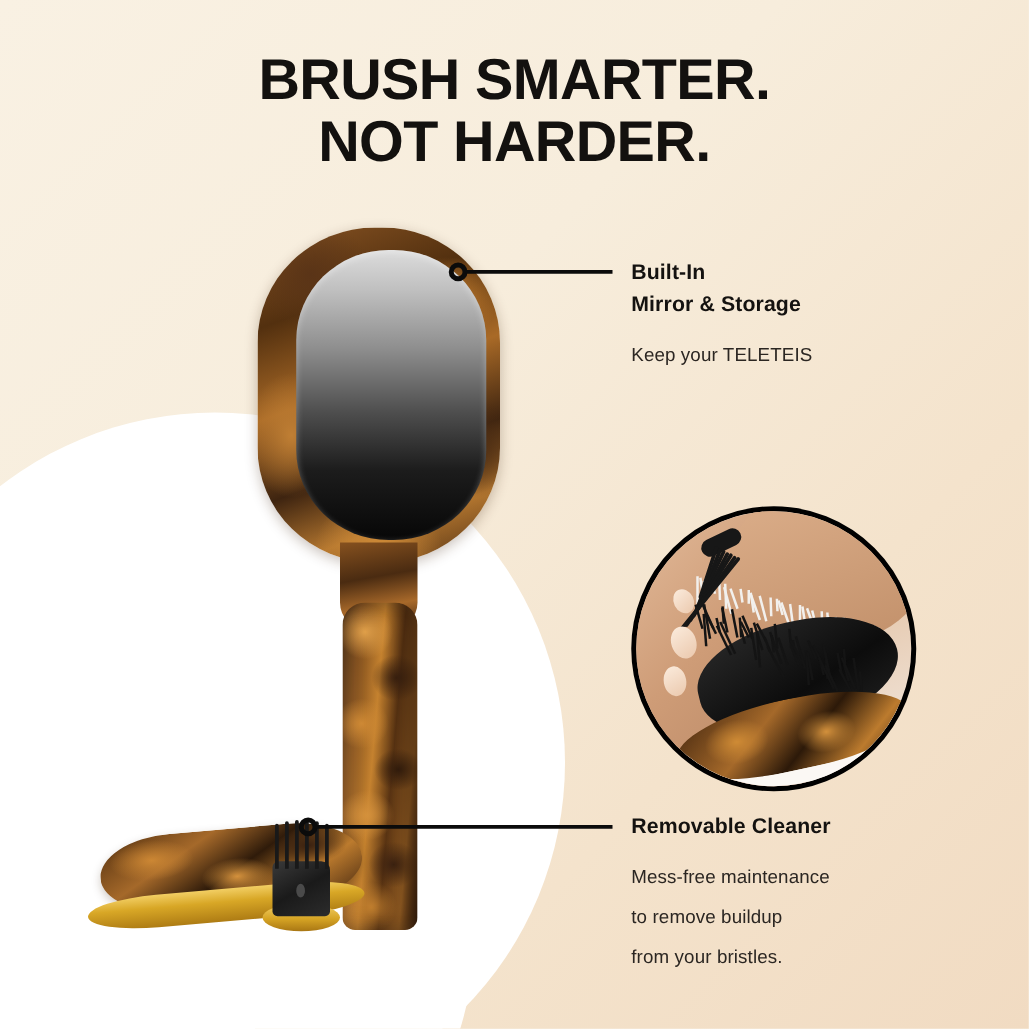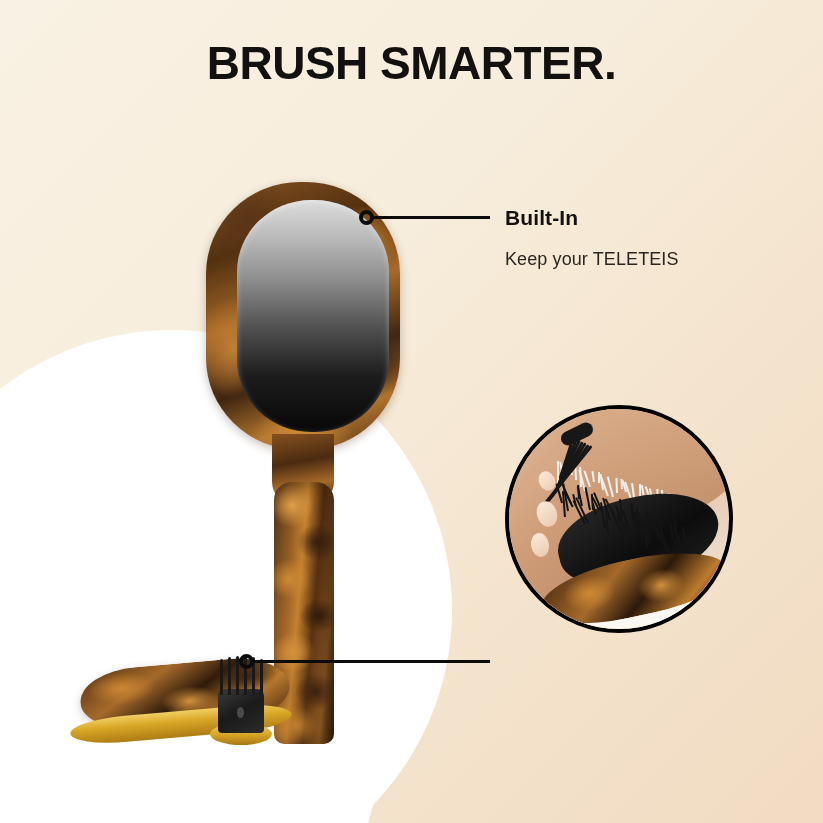--- a/index.html
+++ b/index.html
@@ -153,38 +153,39 @@
   
   .cline{position:absolute;height:3px;background:#0B0B0B;}
   .cdot{
     position:absolute;width:15px;height:15px;border-radius:50%;
     border:4px solid #0B0B0B;background:transparent;box-sizing:border-box;
   }
 
   
   .block{position:absolute;width:262px;}
   .b-head{
-    color:#141210;font-weight:bold;font-size:21px;line-height:26px;letter-spacing:.1px;
+    color:#141210;font-weight:bold;font-size:17px;line-height:26px;letter-spacing:.1px;
   }
   .b-body{
-    color:#2B2622;font-size:18px;line-height:32px;margin-top:12px;letter-spacing:.1px;
+    color:#2B2622;font-size:15px;line-height:32px;margin-top:12px;letter-spacing:.1px;
   }
   .b-body span{display:block;}
   .b-head span{display:block;}
 </style>
 </head>
 <body>
 
 <div id="stage">
 
   <div class="blob"></div>
   <div class="blob2"></div>
 
   <div class="headline">
     <span class="l1">BRUSH SMARTER.</span>
+    <span class="l2">NOT HARDER.</span>
   </div>
 
   <div class="brush">
     <div class="frame">
       <div class="glass"></div>
     </div>
     <div class="neck"></div>
     <div class="handle"></div>
   </div>
 
@@ -312,23 +313,34 @@
         <div class="ph-nail" style="left: 30px; top: 62px; width: 16px; height: 20px; transform: rotate(-26deg);"></div>
       </div>
   </div>
 
   <div class="cdot" style="left:359px;top:210px;"></div>
   <div class="cline" style="left:372px;top:216px;width:118px;"></div>
 
   <div class="block" style="left:505px;top:205px;">
     <div class="b-head">
       <span>Built-In</span>
+      <span>Mirror &amp; Storage</span>
     </div>
     <div class="b-body">
       <span>Keep your TELETEIS</span>
     </div>
   </div>
 
   <div class="cdot" style="left:239px;top:654px;"></div>
   <div class="cline" style="left:252px;top:660px;width:238px;"></div>
 
+  <div class="block" style="left:505px;top:648px;">
+    <div class="b-head">
+      <span>Removable Cleaner</span>
+    </div>
+    <div class="b-body">
+      <span>Mess-free maintenance</span>
+      <span>to remove buildup</span>
+      <span>from your bristles.</span>
+    </div>
+  </div>
 
 </div>
 
 </body></html>

